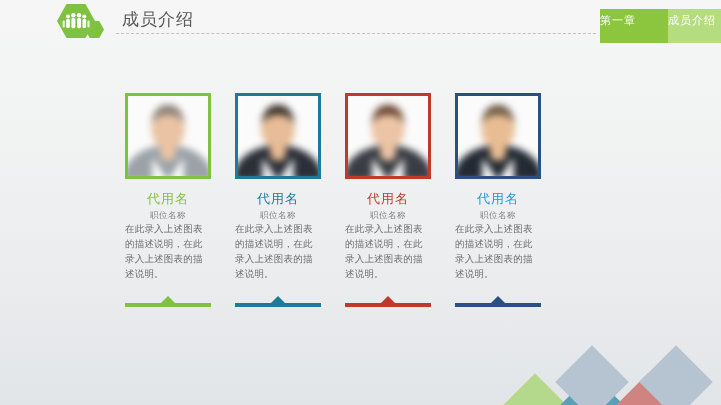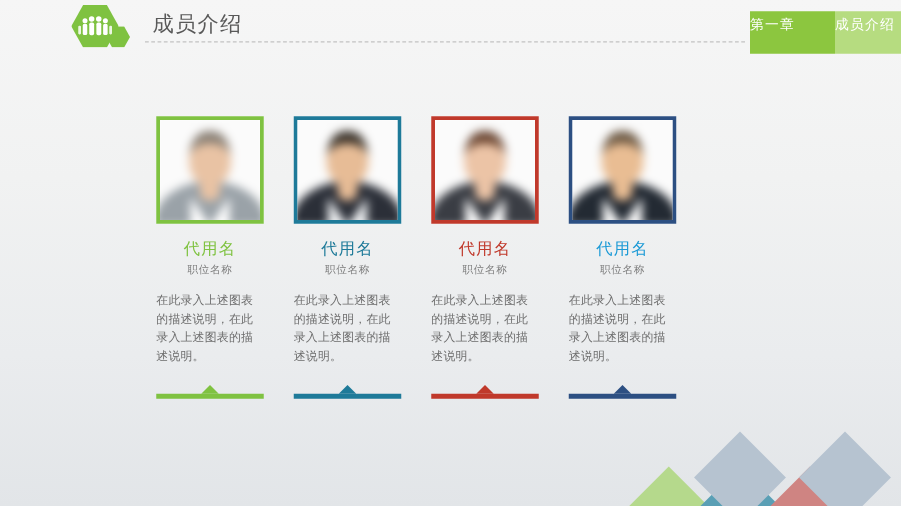--- a/index.html
+++ b/index.html
@@ -147,21 +147,20 @@
   }
   .card-role {
     margin-top: 3px;
     font-size: 8.5px;
     line-height: 11px;
     color: #7b7b7b;
     letter-spacing: 0.5px;
     white-space: nowrap;
   }
   .card-desc {
-    margin-top: 12px;
     width: 86px;
     font-size: 9.5px;
     line-height: 15px;
     color: #6d6d6d;
     text-align: left;
     letter-spacing: 0.2px;
   }
   .card-divider {
     margin-top: 15px;
     position: relative;

